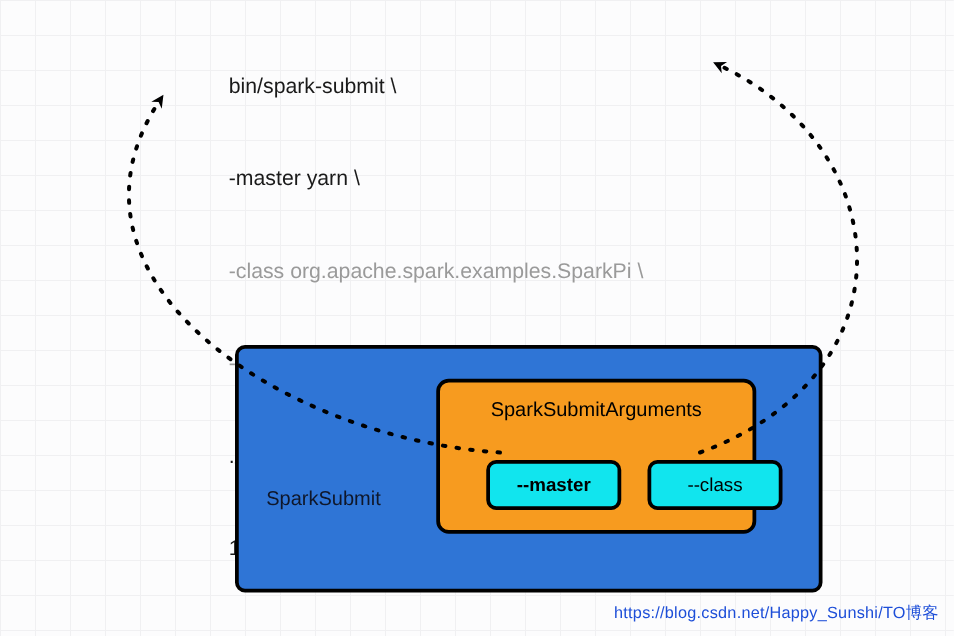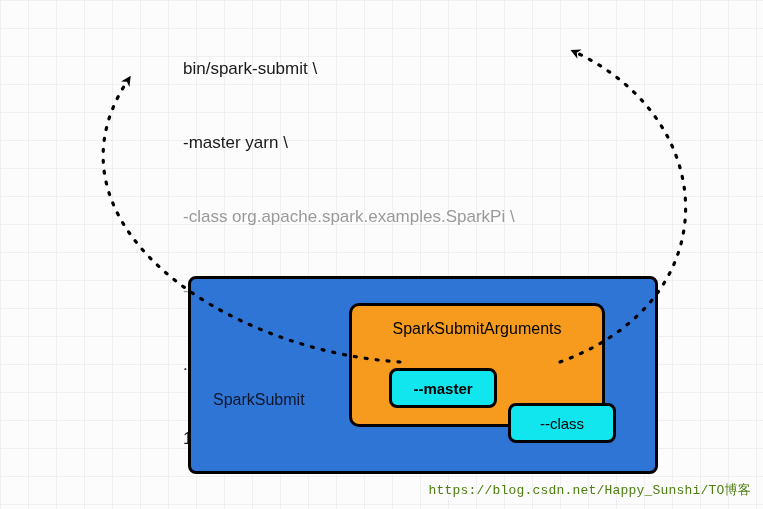--- a/index.html
+++ b/index.html
@@ -73,28 +73,28 @@
     background: #11e5ee;
     border: 3px solid #000;
     border-radius: 8px;
     display: flex;
     align-items: center;
     justify-content: center;
     font-size: 15px;
     color: #000;
   }
   .pill.master { left: 37px; top: 62px; font-weight: bold; }
-  .pill.klass  { left: 156px; top: 62px; margin-top: 35px; }
+  .pill.klass  { left: 166px; top: 62px; }
   svg.arrows { position: absolute; left: 0; top: 0; width: 763px; height: 509px; pointer-events: none; }
   .watermark {
     position: absolute;
     right: 12px;
     bottom: 10px;
-    color: #4d7c0f;
-    font-family: Liberation Mono, monospace;
+    color: #1d4ed8;
+    font-family: Liberation Sans, sans-serif;
     font-size: 13px;
     letter-spacing: 0.2px;
   }
 </style>
 </head>
 <body>
 
 <div class="stage">
 
   <div class="codeblock">

